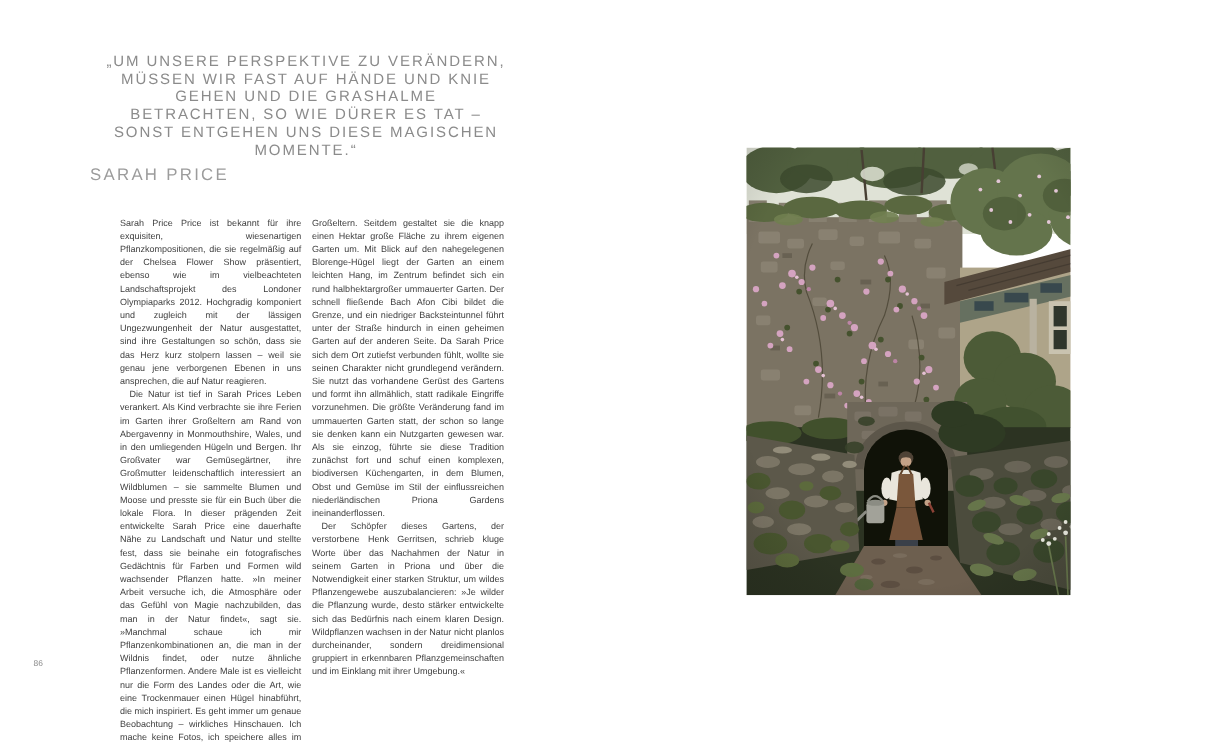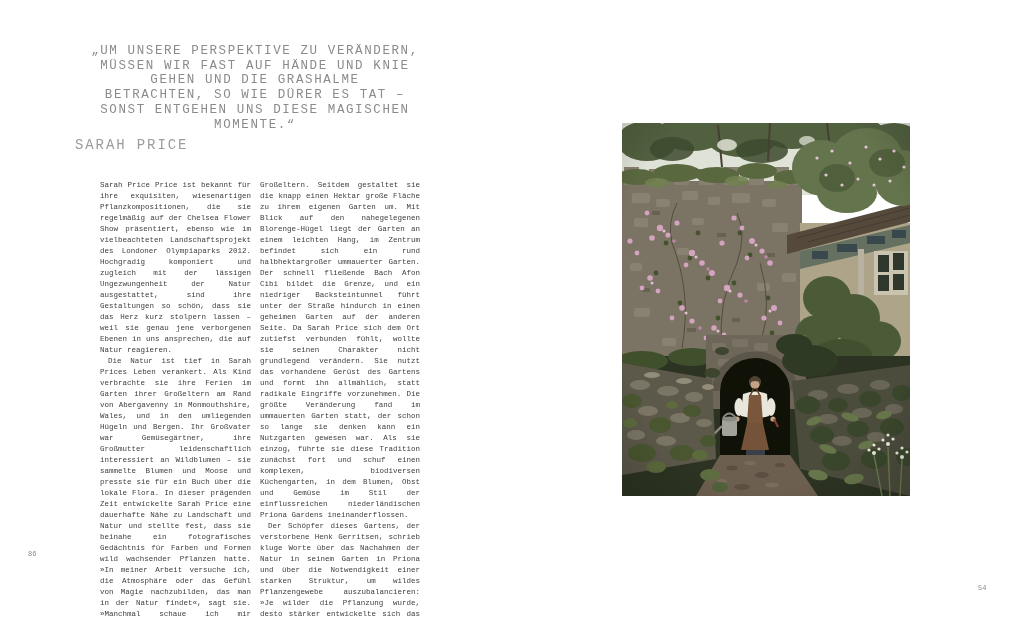--- a/index.html
+++ b/index.html
@@ -1,17 +1,17 @@
 <!DOCTYPE html>
 <html lang="de"><head>
 <meta charset="utf-8">
 <style>
   html,body{margin:0;padding:0;background:#ffffff;}
-  .spread{position:relative;width:1020px;height:622px;background:#ffffff;overflow:hidden;
-          font-family:Liberation Mono, monospace;}
+  .spread{position:relative;width:892px;height:622px;background:#ffffff;overflow:hidden;
+          font-family:Liberation Sans, sans-serif;}
   .pullquote{position:absolute;left:75px;top:44px;width:360px;text-align:center;
              font-size:12.5px;line-height:14.7px;letter-spacing:1.6px;color:#8b8b8b;
              white-space:pre-line;}
   .attribution{position:absolute;left:75px;top:137px;width:360px;text-align:left;
                font-size:14px;letter-spacing:1.9px;color:#9c9c9c;}
   .columns{position:absolute;left:100px;top:180px;width:320px;display:flex;gap:9px;}
   .col{font-size:7.5px;line-height:11px;text-align:justify;color:#3e3e3e;
        hyphens:auto;-webkit-hyphens:auto;}
   .col-1{width:151px;}
   .col-2{width:160px;}

